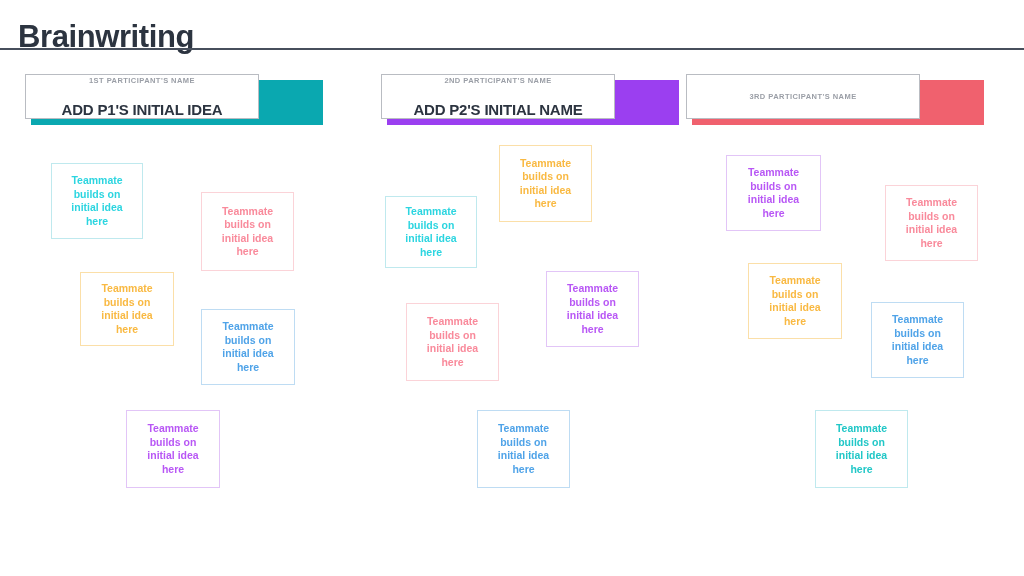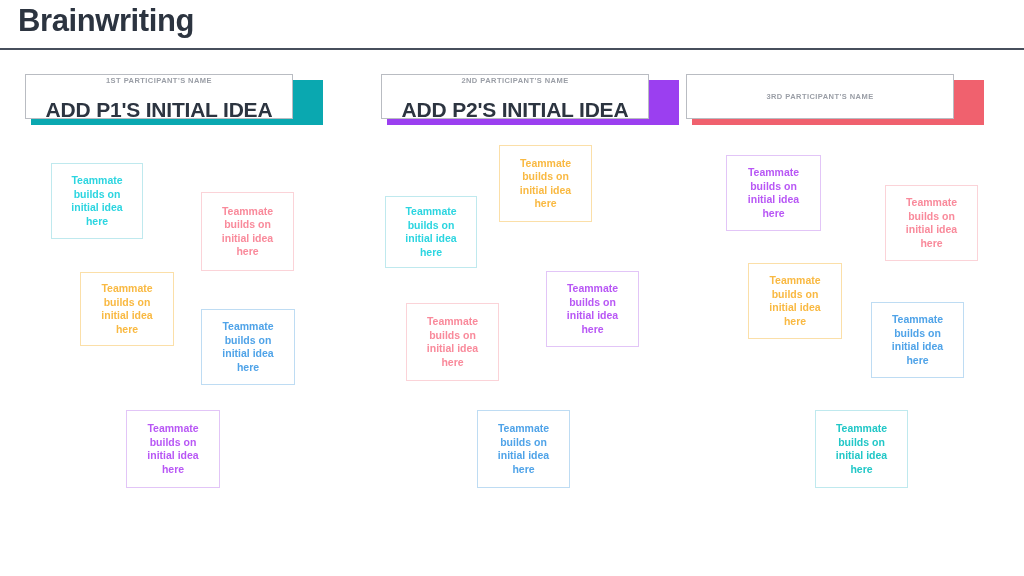--- a/index.html
+++ b/index.html
@@ -12,21 +12,21 @@
     background: #ffffff;
     font-family: "Liberation Sans", sans-serif;
     overflow: hidden;
     position: relative;
   }
 
   
   #page-title {
     position: absolute;
     left: 18px;
-    top: 4px;
+    top: 20px;
     font-size: 31px;
     font-weight: bold;
     letter-spacing: -0.4px;
     color: #2c3440;
     line-height: 34px;
     white-space: nowrap;
   }
   #title-rule {
     position: absolute;
     left: 0;
@@ -46,41 +46,41 @@
     position: absolute;
     left: 6px;
     top: 6px;
     width: 292px;
     height: 45px;
   }
   .idea-card-body {
     position: absolute;
     left: 0;
     top: 0;
-    width: 268px;
+    width: 234px;
     height: 45px;
     background: #ffffff;
     border: 1px solid #b9bcc2;
     box-sizing: border-box;
     display: flex;
     flex-direction: column;
     align-items: center;
     justify-content: center;
   }
   .idea-card-sub {
     font-size: 7.5px;
     font-weight: bold;
     letter-spacing: 0.45px;
     color: #9a9ea6;
     text-transform: uppercase;
     line-height: 11px;
     white-space: nowrap;
   }
   .idea-card-title {
-    font-size: 21px;
+    font-size: 15px;
     font-weight: bold;
     letter-spacing: -0.2px;
     color: #2c3440;
     line-height: 19px;
     margin-top: 14px;
     white-space: pre;
   }
 
   
   .note {
@@ -144,21 +144,21 @@
     <div class="note" style="left: 126px; top: 410px; width: 94px; height: 78px; border-color: rgb(226, 197, 247);">
       <div class="note-text" style="color: rgb(184, 87, 245);">Teammate
 builds on
 initial idea
 here</div>
     </div>
     <div class="idea-card" style="left: 381px; top: 74px;">
       <div class="idea-card-shadow" style="background: rgb(155, 63, 240);"></div>
       <div class="idea-card-body">
         <div class="idea-card-sub">2ND PARTICIPANT'S NAME</div>
-        <div class="idea-card-title">ADD P2'S INITIAL IDEA</div>
+        <div class="idea-card-title">ADD P2'S INITIAL NAME</div>
       </div>
     </div>
     <div class="note" style="left: 499px; top: 145px; width: 93px; height: 77px; border-color: rgb(251, 223, 168);">
       <div class="note-text" style="color: rgb(249, 185, 66);">Teammate
 builds on
 initial idea
 here</div>
     </div>
     <div class="note" style="left: 385px; top: 196px; width: 92px; height: 72px; border-color: rgb(191, 233, 238);">
       <div class="note-text" style="color: rgb(44, 213, 224);">Teammate

